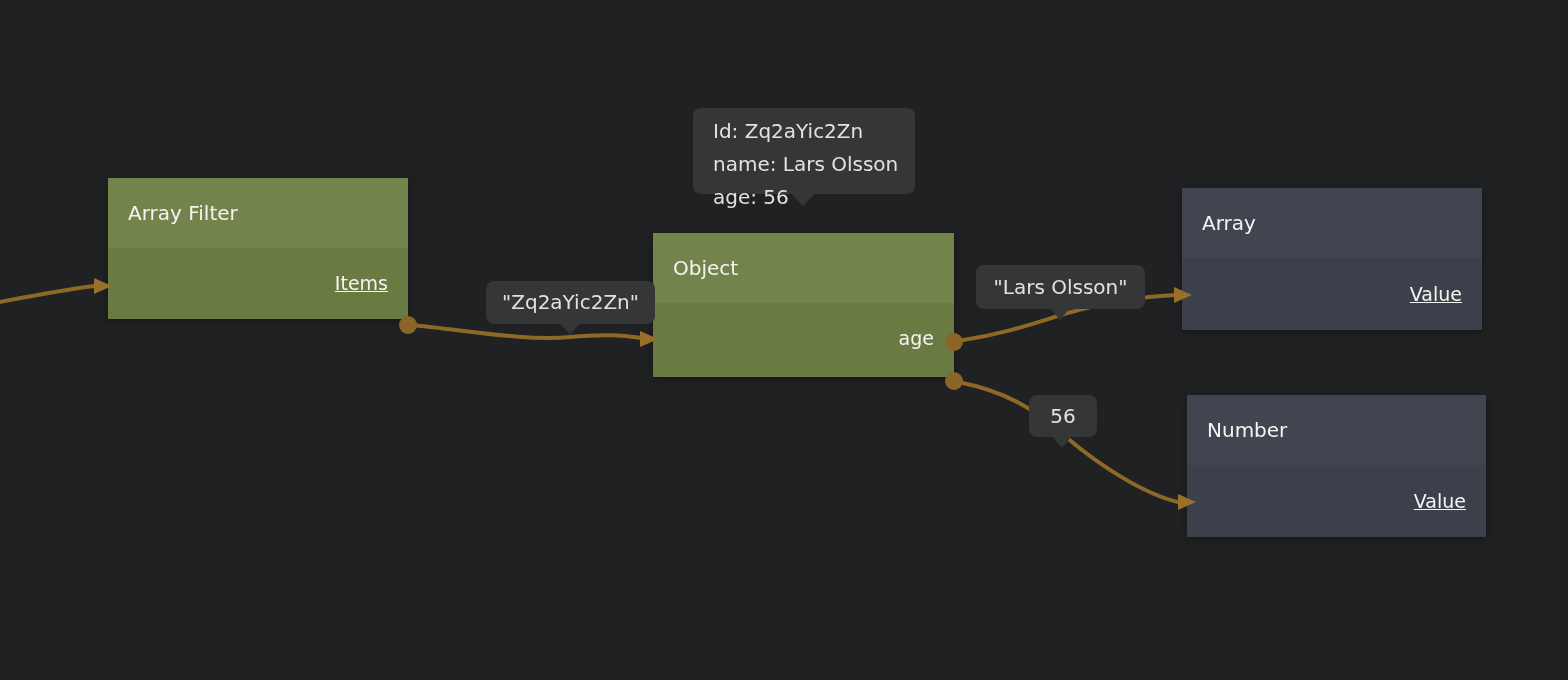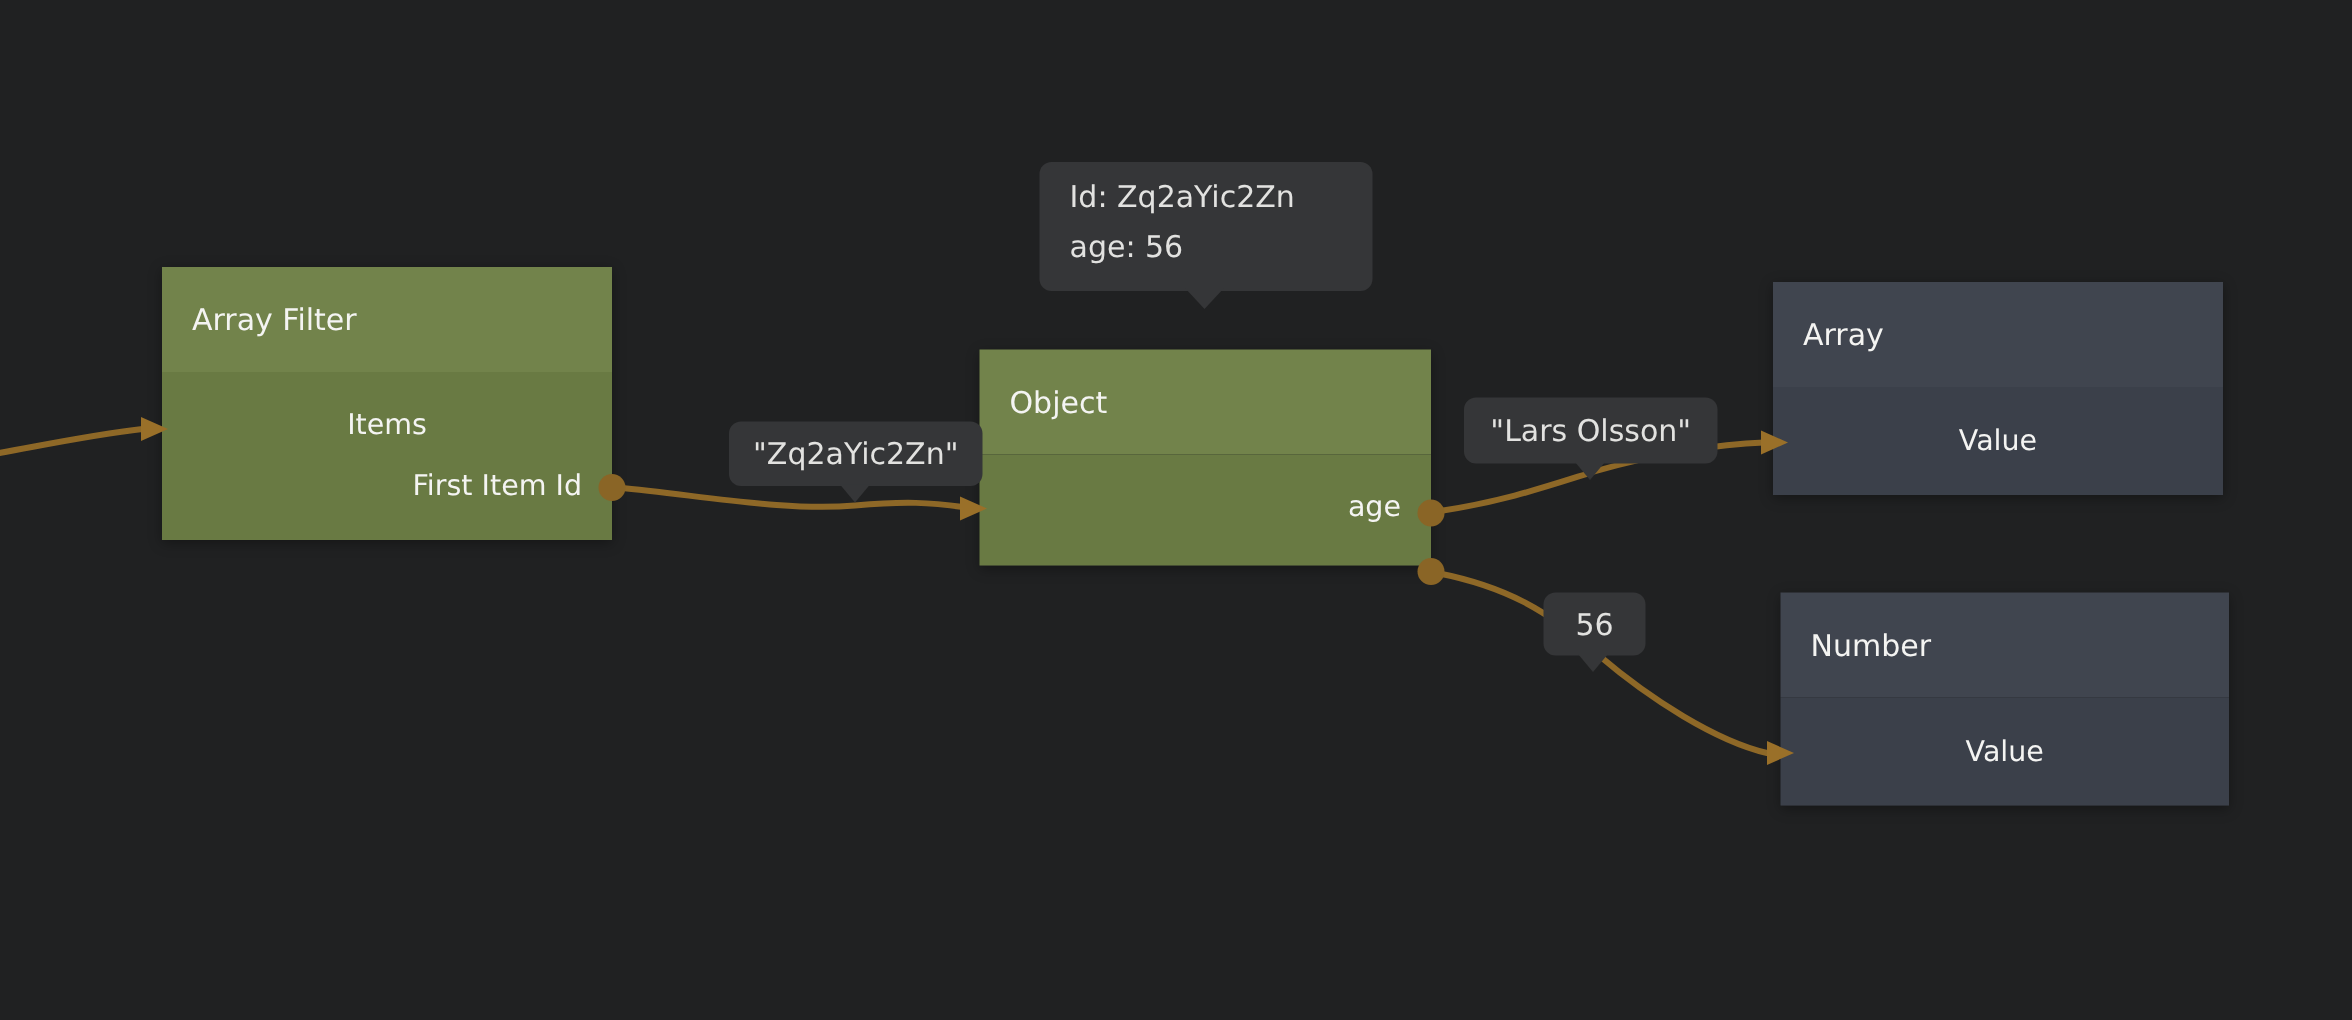--- a/index.html
+++ b/index.html
@@ -18,21 +18,21 @@
   *{margin:0;padding:0;box-sizing:border-box;}
   html,body{width:1568px;height:680px;overflow:hidden;}
   body{background:var(--bg);font-family:"DejaVu Sans","Liberation Sans",sans-serif;position:relative;}
   .canvas{position:absolute;inset:0;width:1568px;height:680px;}
 
   
   .node{position:absolute;z-index:1;box-shadow:0 2px 8px rgba(0,0,0,.35);}
   .node-header{height:70px;display:flex;align-items:center;padding:16px 20px;font-size:20px;color:var(--text);}
   .node-body{padding:14px 0 16px 0;}
   .port-row{height:41px;display:flex;align-items:center;padding:0 20px;font-size:19px;color:var(--text);}
-  .port-row.in{justify-content:center;}
+  .port-row.in{justify-content:flex-end;text-decoration:underline;}
   .port-row.out{justify-content:flex-end;}
   .port-row.both{justify-content:space-between;}
 
   .node.green .node-header{background:var(--green-header);}
   .node.green .node-body{background:var(--green-body);}
   .node.slate .node-header{background:var(--slate-header);}
   .node.slate .node-body{background:var(--slate-body);}
 
   #n-array-filter{left:108px;top:178px;width:300px;}
   #n-object{left:653px;top:233px;width:301px;}
@@ -74,23 +74,20 @@
 
 <div class="canvas">
 
   <div class="node green" id="n-array-filter">
     <div class="node-header">
       <span>Array Filter</span>
     </div>
     <div class="node-body">
       <div class="port-row in">
         <span>Items</span>
-      </div>
-      <div class="port-row out">
-        <span>First Item Id</span>
       </div>
     </div>
   </div>
 
   <div class="node green" id="n-object">
     <div class="node-header">
       <span>Object</span>
     </div>
     <div class="node-body">
       <div class="port-row out">
@@ -146,17 +143,18 @@
     <span>"Lars Olsson"</span>
     <div class="tail"></div>
   </div>
   <div class="bubble" id="b-age">
     <span>56</span>
     <div class="tail"></div>
   </div>
 
   <div class="tooltip">
     <div class="line">Id: Zq2aYic2Zn</div>
+    <div class="line">name: Lars Olsson</div>
     <div class="line">age: 56</div>
     <div class="tail"></div>
   </div>
 
 </div>
 
 </body></html>

